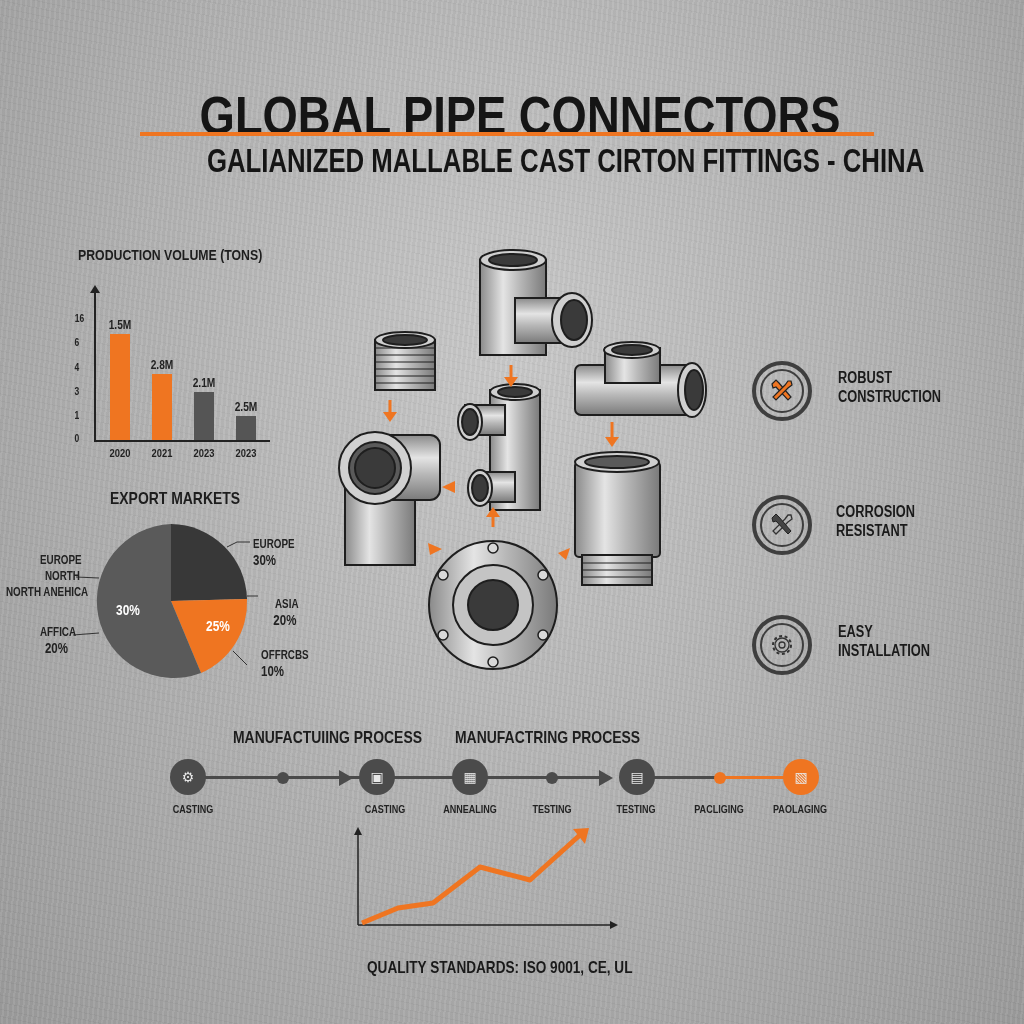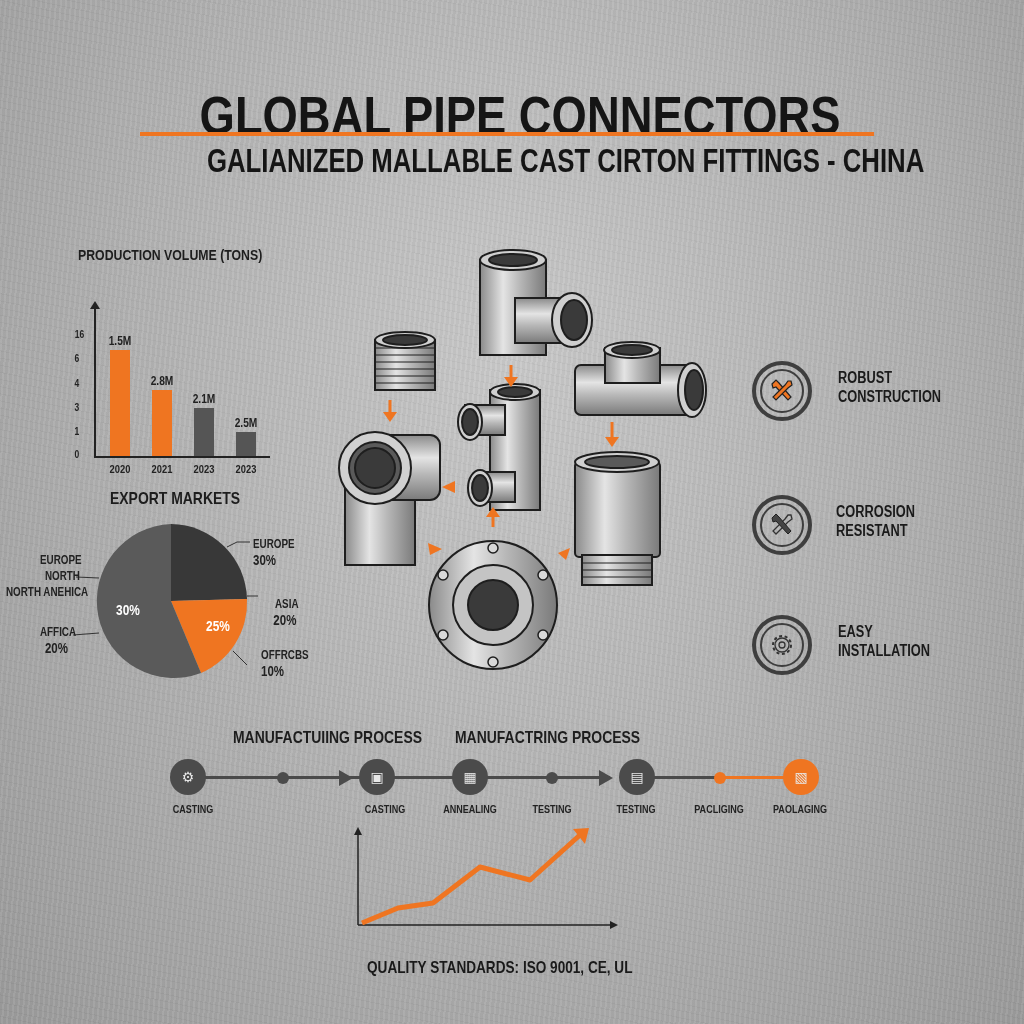--- a/index.html
+++ b/index.html
@@ -27,21 +27,21 @@
     font-size:33px; font-weight:bold; color:#151515; white-space:nowrap;
     transform: scaleX(0.78); transform-origin:center top;
   }
 
   .sec-label {
     position:absolute; font-weight:bold; color:#1d1d1d; white-space:nowrap;
     transform: scaleX(0.82); transform-origin:left top;
   }
 
   
-  .bar-chart { position:absolute; left:70px; top:301px; width:210px; height:180px; }
+  .bar-chart { position:absolute; left:70px; top:285px; width:210px; height:180px; }
   .axis-y { position:absolute; left:24px; top:6px; width:2px; height:150px; background:#222; }
   .axis-y::before { content:""; position:absolute; left:-4px; top:-6px; border-left:5px solid transparent; border-right:5px solid transparent; border-bottom:8px solid #222; }
   .axis-x { position:absolute; left:24px; top:155px; width:176px; height:2px; background:#222; }
   .ytick { position:absolute; left:4px; font-size:10px; font-weight:bold; color:#222; transform:scaleX(0.85); }
   .bar { position:absolute; width:20px; }
   .bar-val { position:absolute; font-size:12px; font-weight:bold; color:#222; width:50px; text-align:center; transform:scaleX(0.85); }
   .bar-cat { position:absolute; top:162px; font-size:11px; font-weight:bold; color:#222; width:50px; text-align:center; transform:scaleX(0.85); }
 
   
   .pie-label { position:absolute; font-size:12px; font-weight:bold; color:#222; line-height:16px; white-space:nowrap; transform:scaleX(0.82); transform-origin:left top; }

